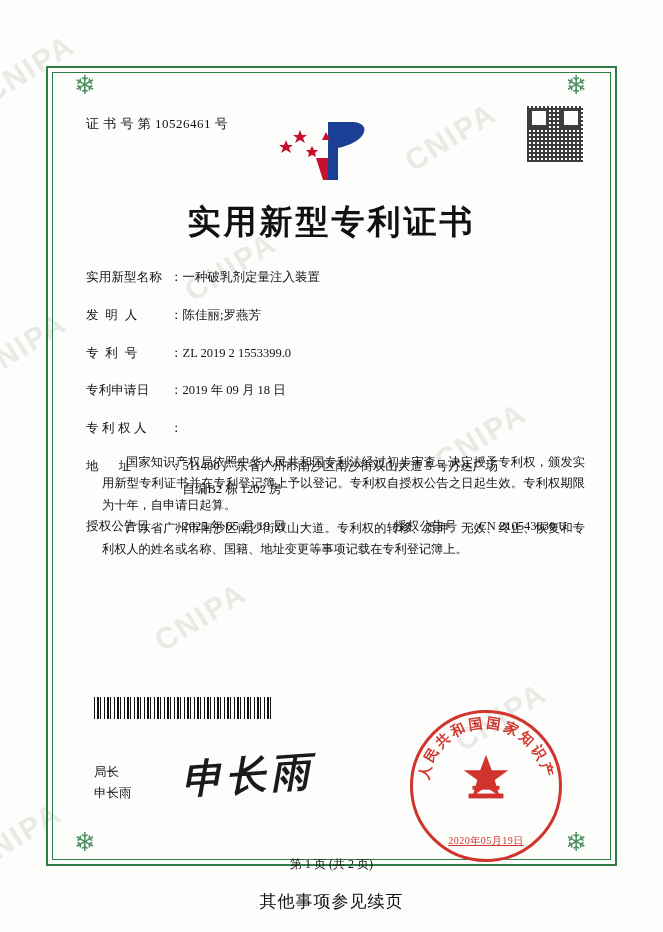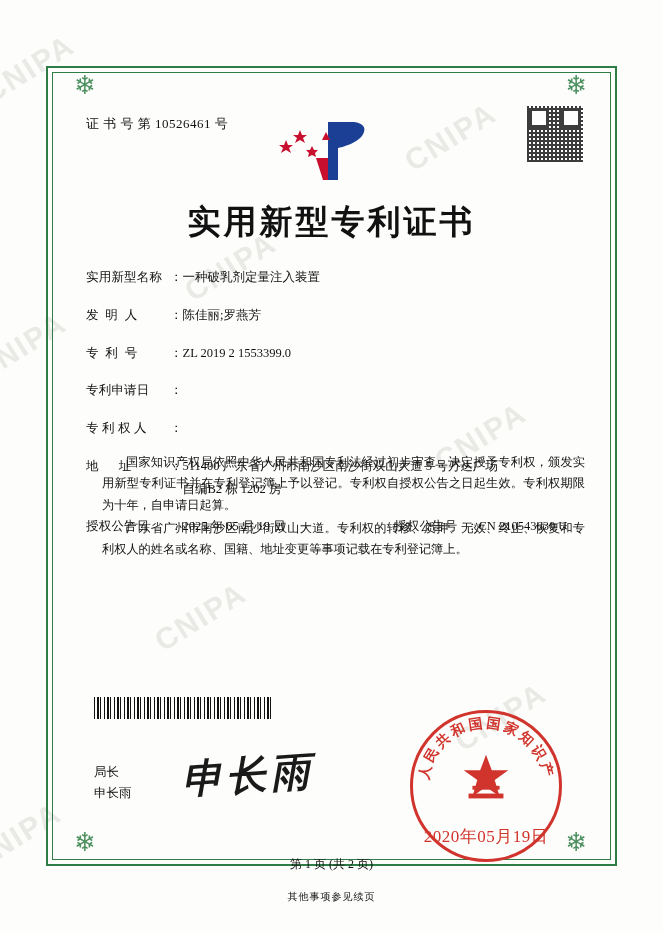--- a/index.html
+++ b/index.html
@@ -244,39 +244,40 @@
     left: 50%; top: 46%;
     transform: translate(-50%, -50%);
     width: 62px; height: 62px;
   }
   .seal-date {
     position: absolute;
     left: 0; right: 0;
     bottom: 14px;
     text-align: center;
     color: #d0342c;
-    font-size: 17px;
+    font-size: 10px;
     letter-spacing: 0.5px;
+    text-decoration: underline;
   }
 
   .page-num {
     position: absolute;
     left: 0; right: 0;
     top: 784px;
     text-align: center;
     font-size: 12px;
     color: #111;
   }
 
   .footer-note {
     position: absolute;
     left: 0; right: 0;
     top: 890px;
     text-align: center;
-    font-size: 10px;
+    font-size: 17px;
     color: #111;
     letter-spacing: 1px;
   }
 </style>
 </head>
 <body>
 
 <div class="page">
 
   <div class="watermarks">
@@ -334,20 +335,21 @@
 
       <div class="field-row">
         <div class="f-label">专  利  号</div>
         <div class="f-colon">：</div>
         <div class="f-value">ZL 2019 2 1553399.0</div>
       </div>
 
       <div class="field-row">
         <div class="f-label">专利申请日</div>
         <div class="f-colon">：</div>
+        <div class="f-value">2019 年 09 月 18 日</div>
       </div>
 
       <div class="field-row">
         <div class="f-label">专 利 权 人</div>
         <div class="f-colon">：</div>
       </div>
 
       <div class="field-row">
         <div class="f-label">地      址</div>
         <div class="f-colon">：</div>

